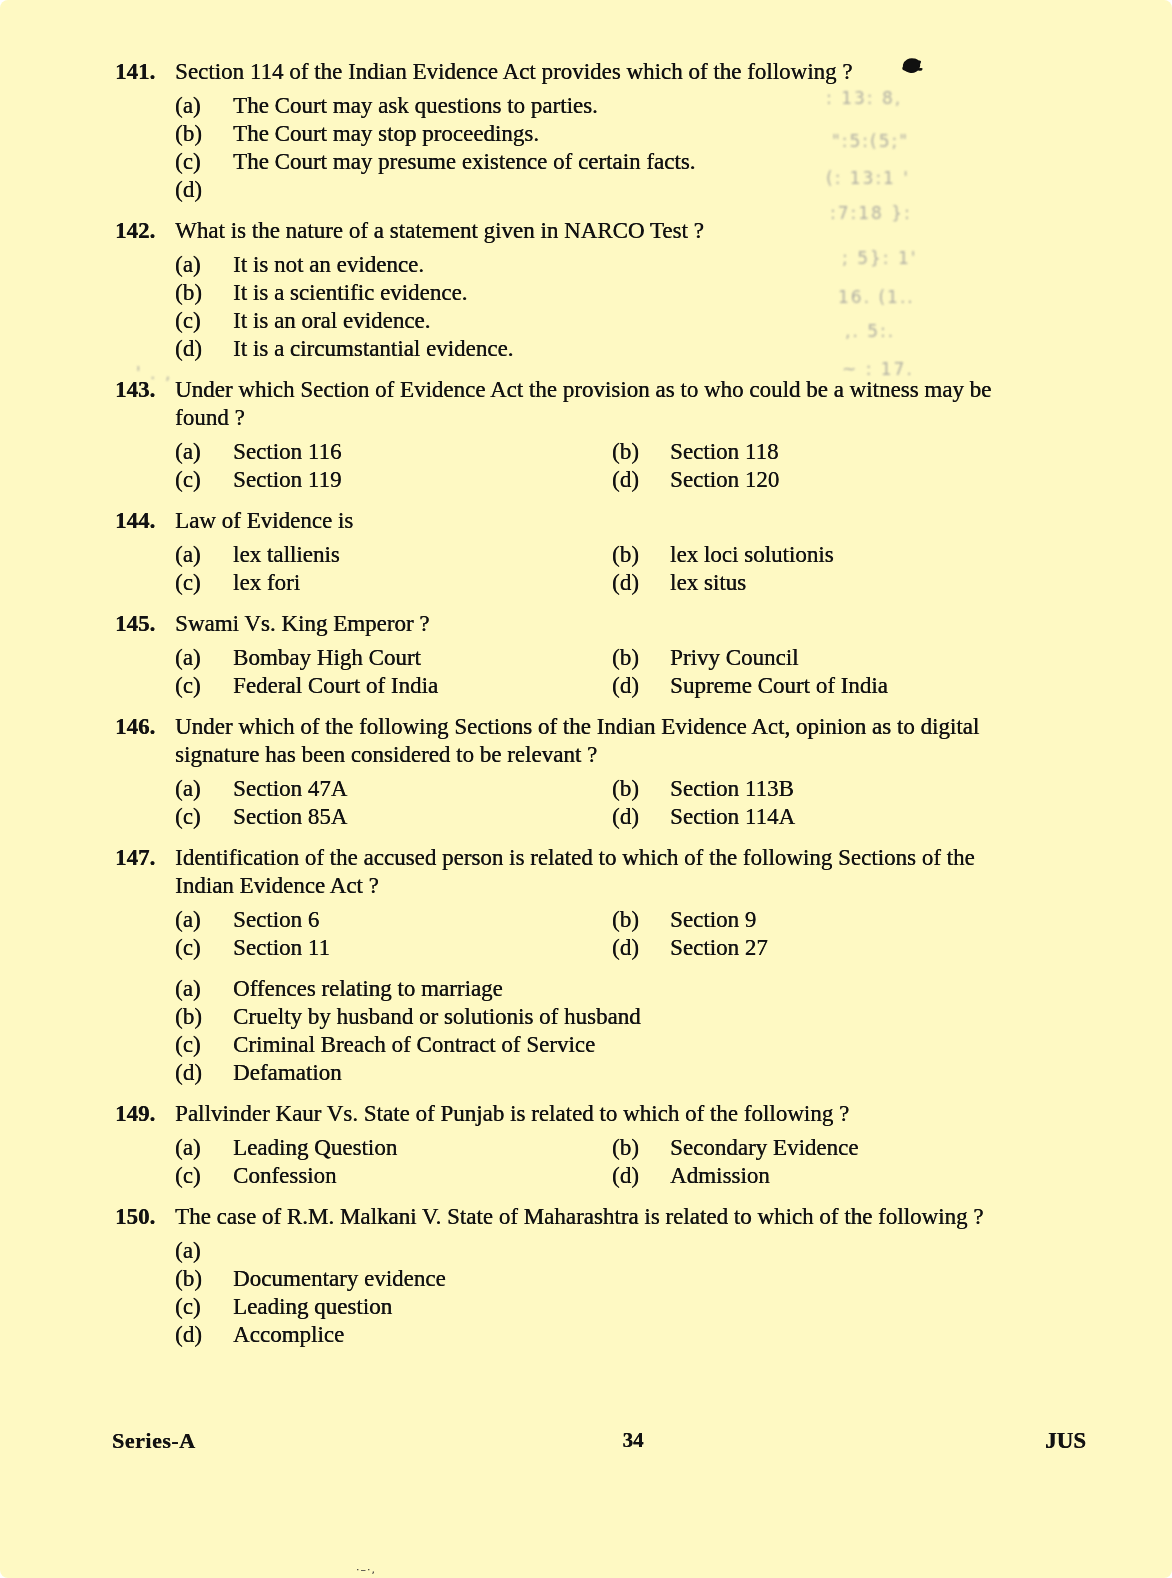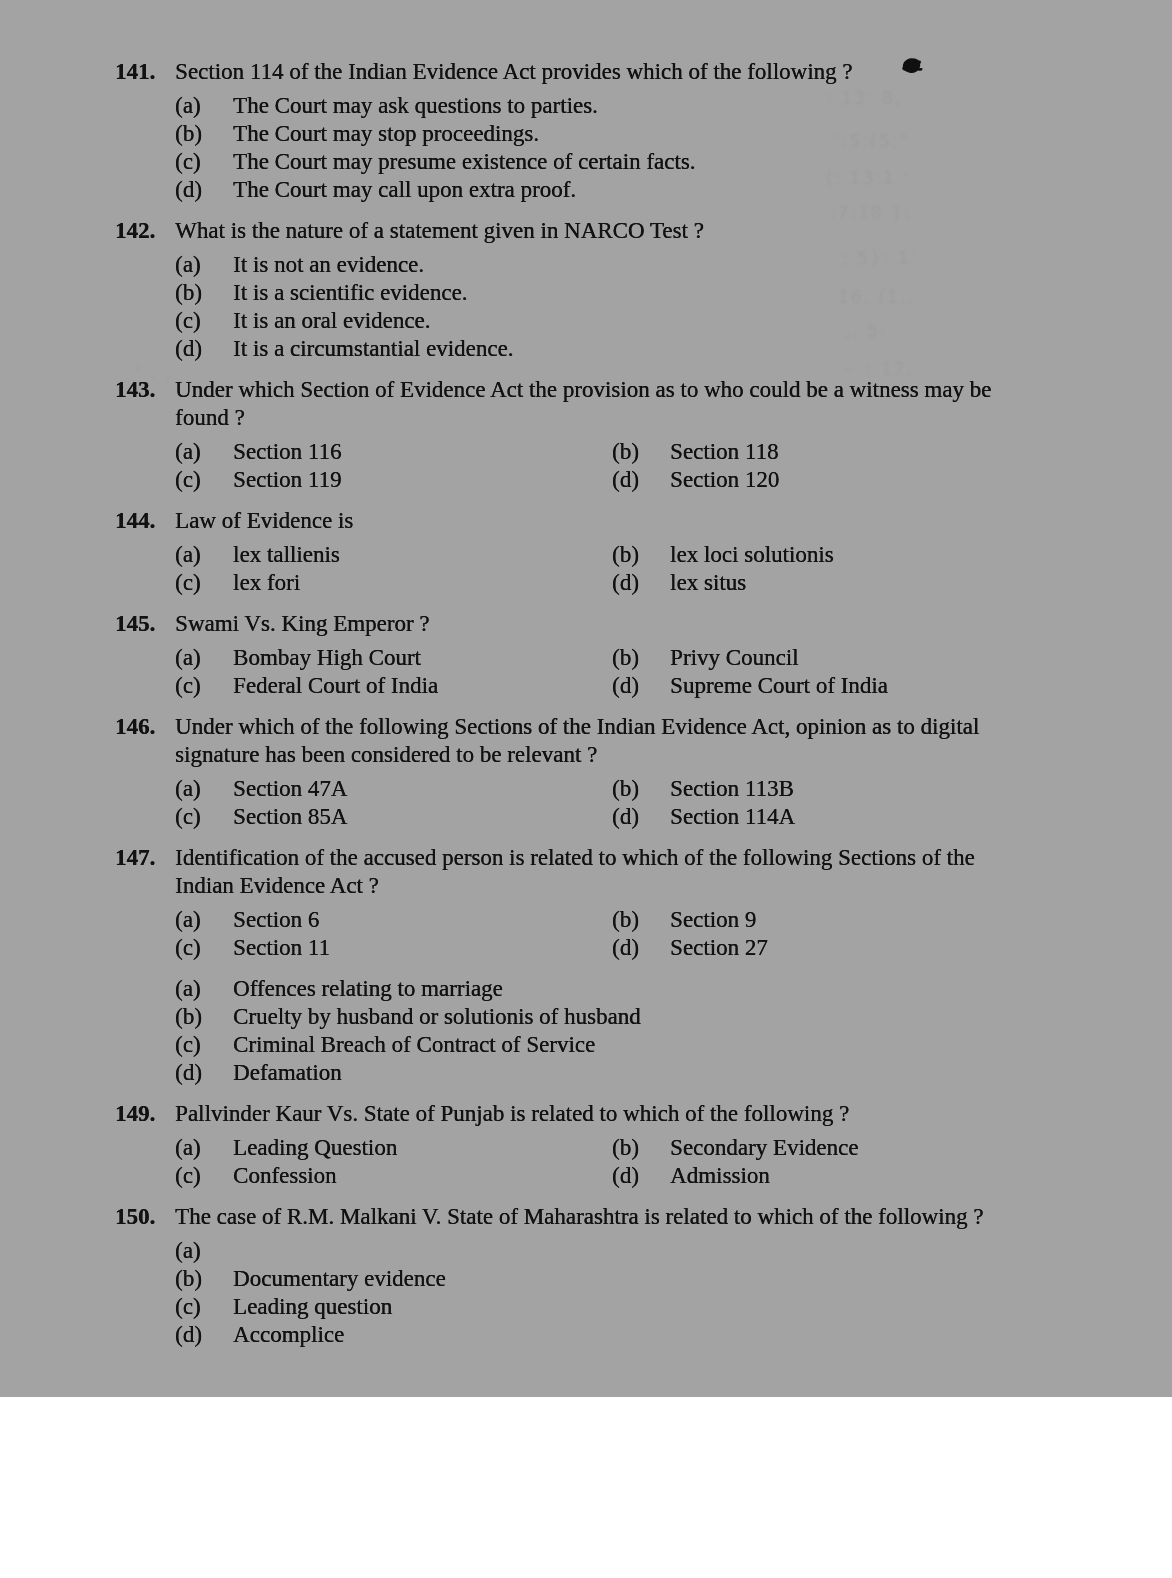--- a/index.html
+++ b/index.html
@@ -1,23 +1,24 @@
 <!DOCTYPE html>
 <html><head>
 <meta charset="utf-8">
 <style>
   html, body { margin:0; padding:0; background:#ffffff; }
   .page {
     position:relative;
-    width:1172px; height:1397px;
-    background:#a3a3a3;
+    width:1172px; height:1578px;
+    background:#fef9c3;
     font-family:"Liberation Serif","DejaVu Serif",serif;
     color:#121212;
     overflow:hidden;
     text-shadow:0.35px 0 0 currentColor; 
+    border-radius:8px;
   }
   main.questions { position:absolute; left:115px; top:58px; width:968px; }
   .question { margin-bottom:13px; }
   .q-head { display:flex; align-items:flex-start; }
   .q-num { flex:0 0 60px; font-weight:bold; font-size:23px; line-height:28px; }
   .q-text { font-size:23px; line-height:28px; }
   .q-line { min-height:28px; white-space:nowrap; }
   .options { margin-left:60px; margin-top:6px; }
   .options.grid { display:grid; grid-template-columns:437px 1fr; }
   .option { display:flex; font-size:23px; line-height:28px; }
@@ -62,21 +63,20 @@
     <span class="opt-text">The Court may stop proceedings.</span>
   </div>
 
   <div class="option">
     <span class="opt-label">(c)</span>
     <span class="opt-text">The Court may presume existence of certain facts.</span>
   </div>
 
   <div class="option">
     <span class="opt-label">(d)</span>
-    <span class="opt-text">The Court may call upon extra proof.</span>
   </div>
 </div>
   </section>
 
   <section class="question">
     <div class="q-head">
       <span class="q-num">142.</span>
       <span class="q-text">
             <div class="q-line">What is the nature of a statement given in NARCO Test ?</div>
           </span>

